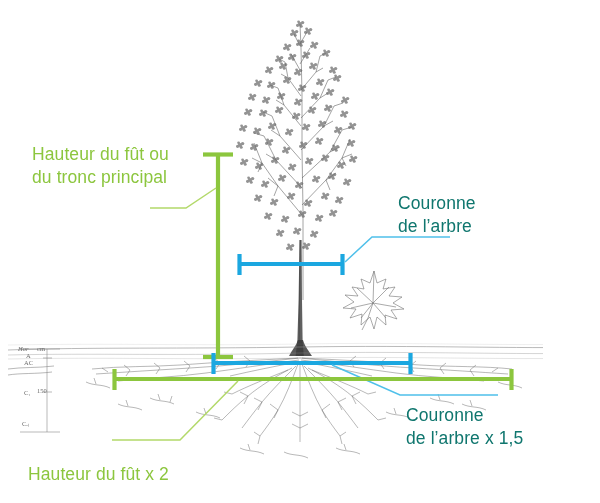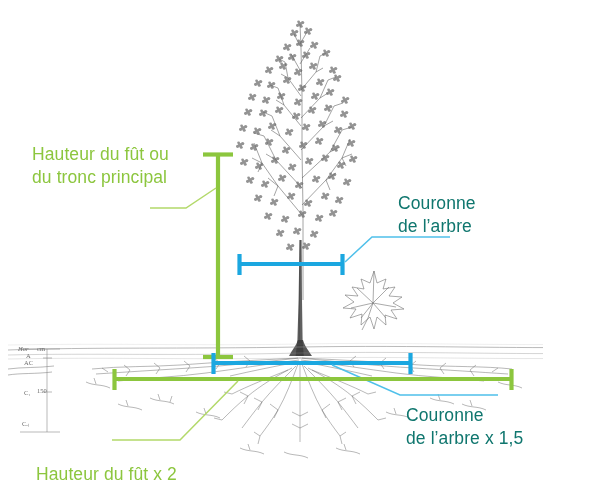--- a/index.html
+++ b/index.html
@@ -41,21 +41,21 @@
     width: 180px;
     text-align: left;
   }
   #label-crown-15 {
     left: 406px;
     top: 404px;
     width: 190px;
     text-align: left;
   }
   #label-trunk-x2 {
-    left: 36px;
+    left: 28px;
     top: 463px;
     width: 250px;
     text-align: left;
   }
 
   
   #illustration {
     position: absolute;
     left: 0;
     top: 0;

